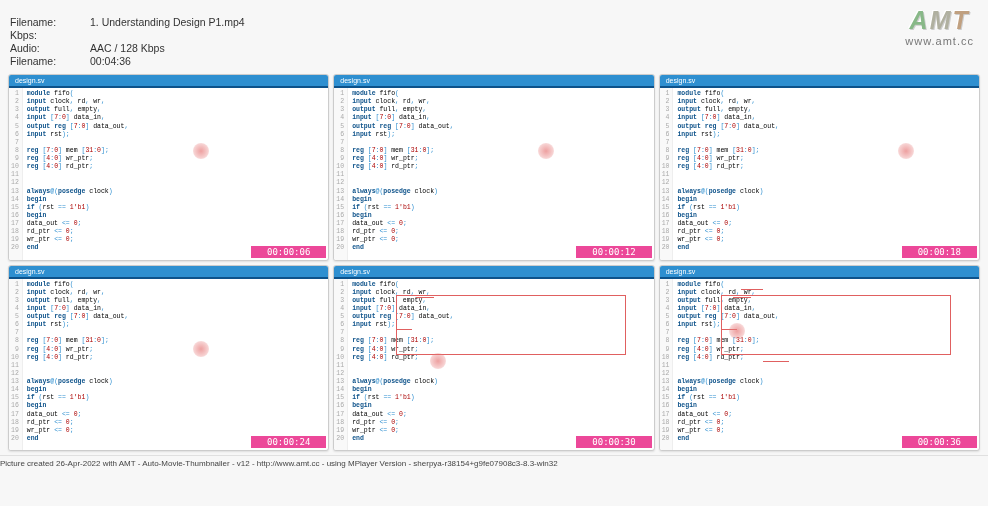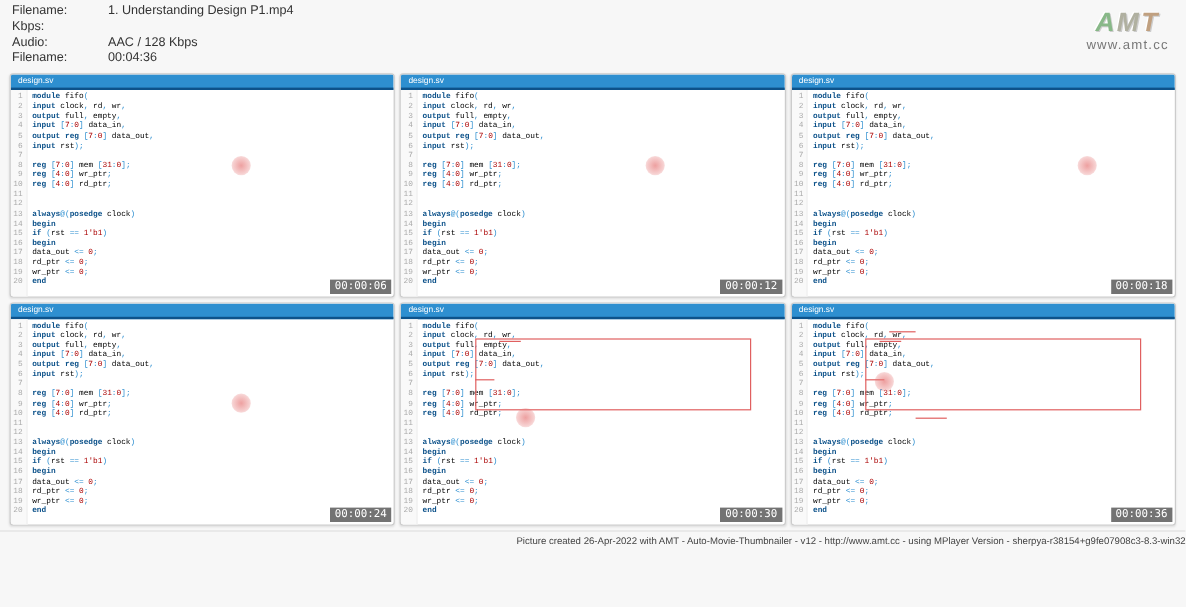--- a/index.html
+++ b/index.html
@@ -5,36 +5,36 @@
 * { margin: 0; padding: 0; box-sizing: border-box; }
 body {
   width: 988px;
   height: 506px;
   font-family: Arial, sans-serif;
   background: #f7f7f7;
   position: relative;
   overflow: hidden;
 }
 .header {
-  padding: 3px 10px 2px 10px;
+  padding: 16px 10px 2px 10px;
   font-size: 10.5px;
   color: #333;
   position: relative;
 }
 .meta-row { display: flex; margin-bottom: 1px; }
 .meta-label { width: 80px; font-weight: normal; }
 .meta-value { }
 .logo {
   position: absolute;
   top: 6px;
   right: 14px;
   text-align: center;
 }
 .logo-main {
-  font-size: 22px;
+  font-size: 25px;
   font-weight: bold;
   font-style: italic;
   letter-spacing: 2px;
   color: #888;
   text-shadow: 1px 1px 0 #ccc, -1px -1px 0 #fff;
 }
 .logo-main span { display: inline-block; }
 .l1 { color: #88b888; }
 .l2 { color: #b0b0a0; }
 .l3 { color: #c0a080; }
@@ -97,28 +97,28 @@
 }
 .red-line {
   position: absolute;
   background: #e06060;
   height: 1px;
 }
 .timestamp {
   position: absolute;
   bottom: 2px;
   right: 2px;
-  background: #737373;
+  background: #ec4899;
   color: #fff;
   font-size: 9px;
-  padding: 1px 4px;
+  padding: 1px 16px;
   font-family: monospace;
 }
 .footer {
-  text-align: right;
+  text-align: left;
   font-size: 8px;
   color: #444;
   padding: 3px 0;
   border-top: 1px solid #e0e0e0;
 }
 </style>
 </head>
 <body>
 
 <div class="header">

